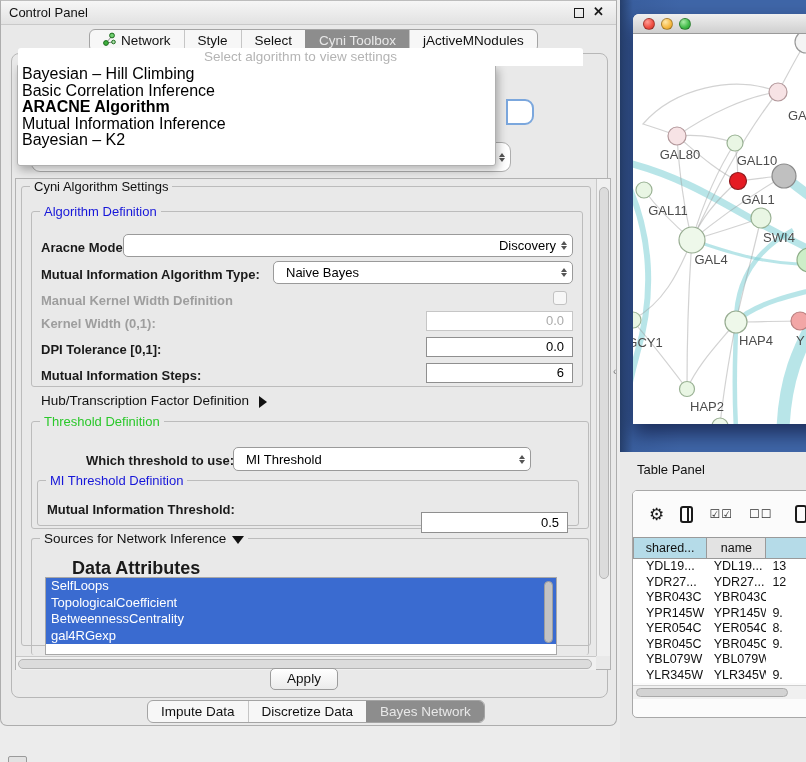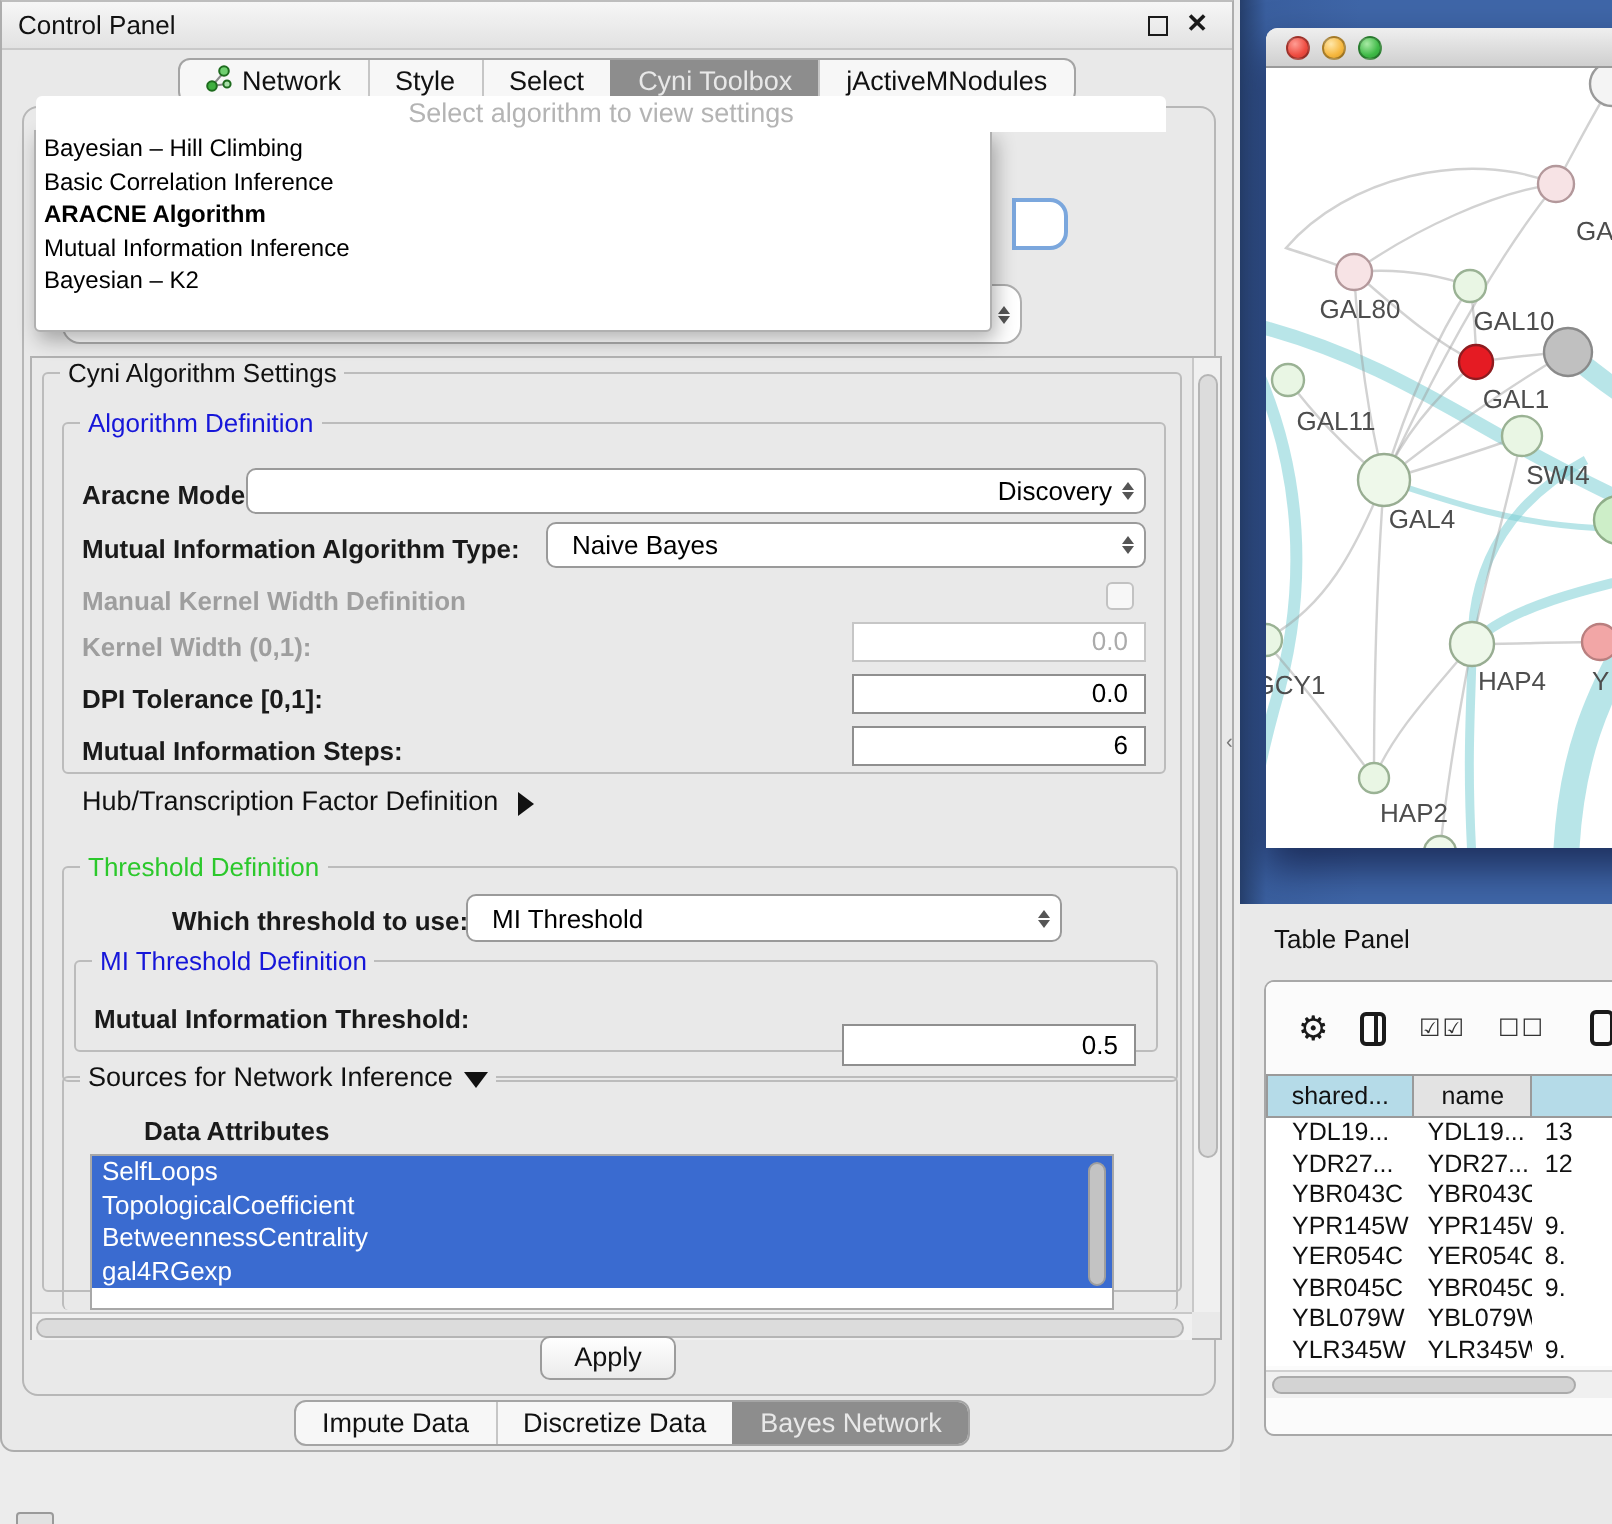--- a/index.html
+++ b/index.html
@@ -29,21 +29,21 @@
   #top-tabs { left:88px; top:28px; }
   #bottom-tabs { left:146px; top:699px; }
 
   
   .prompt-row { left:17px; top:47px; width:565px; height:18px; background:#fff;
     border-radius:3px 3px 0 0; text-align:center; font-size:13.5px; color:#b4b4b4;
     line-height:18px; z-index:41; }
   .popup { left:16px; top:64px; width:479px; height:101px; background:#fff;
     border:1px solid #b0b0b0; border-radius:0 0 3px 3px;
     box-shadow:2px 4px 10px rgba(0,0,0,.3); z-index:40; overflow:hidden; }
-  .pi { font-size:12px; line-height:16.6px; padding-left:4px; color:#000; white-space:nowrap; }
+  .pi { font-size:16px; line-height:16.6px; padding-left:4px; color:#000; white-space:nowrap; }
   .pi.bold { font-weight:bold; }
   .focus-frag { left:505px; top:98px; width:28px; height:26px; background:#fff;
     border:2px solid #7ba7dd; border-radius:0 9px 9px 0; z-index:5; }
   .combo2-frag { left:30px; top:141px; width:480px; height:30px; background:#fff;
     border:1px solid #aeaeae; border-radius:9px; z-index:4; display:flex; align-items:center; }
   .combo2-frag .cval { flex:1; padding-left:12px; font-size:13px; color:#bdbdbd; }
 
   
   .scrollpane { left:14px; top:177px; width:596px; height:492px;
     border:1px solid #b2b2b2; background:#e9e9e9; overflow:hidden; }
@@ -229,38 +229,38 @@
   <div class="abs field dis" style="left:425px;top:310px;width:147px;">0.0</div>
   <div class="abs lbl" style="left:40px;top:341px;">DPI Tolerance [0,1]:</div>
   <div class="abs field" style="left:425px;top:336px;width:147px;">0.0</div>
   <div class="abs lbl" style="left:40px;top:367px;">Mutual Information Steps:</div>
   <div class="abs field" style="left:425px;top:362px;width:147px;">6</div>
 
   <div class="abs plain" style="left:40px;top:392px;">
     <span>Hub/Transcription Factor Definition</span><span class="caret-right"></span>
   </div>
 
-  <div class="abs grp" style="left:30px;top:432px;width:558px;height:108px;text-align:center;">
+  <div class="abs grp" style="left:30px;top:420px;width:558px;height:108px;text-align:center;">
     <span class="gtitle green">Threshold Definition</span>
   </div>
   <div class="abs lbl" style="left:85px;top:452px;">Which threshold to use:</div>
   <div class="abs combo" style="left:232px;top:446px;width:298px;height:24px;">
     <span class="cval">MI Threshold</span>
     <span class="spin"></span>
   </div>
   <div class="abs grp" style="left:36px;top:479px;width:542px;height:46px;">
     <span class="gtitle blue">MI Threshold Definition</span>
   </div>
   <div class="abs lbl" style="left:46px;top:501px;text-align:right;">Mutual Information Threshold:</div>
   <div class="abs field" style="left:420px;top:496px;width:147px;line-height:19px;margin-top:15px;">0.5</div>
 
   <div class="abs grp" style="left:30px;top:537px;width:558px;height:117px;border-bottom:none;">
     <span class="gtitle" style="font-size:13.5px;"><span>Sources for Network Inference</span><span class="caret-down"></span></span>
   </div>
-  <div class="abs lbl" style="left:38px;top:557px;font-size:13px;padding-left:33px;">Data Attributes</div>
+  <div class="abs lbl" style="left:38px;top:557px;font-size:18px;padding-left:33px;">Data Attributes</div>
   <div class="abs attr-list" style="left:44px;top:576px;width:512px;height:78px;" id="attr-list">
       <div class="attr-item">SelfLoops</div>
       <div class="attr-item">TopologicalCoefficient</div>
       <div class="attr-item">BetweennessCentrality</div>
       <div class="attr-item">gal4RGexp</div>
     </div>
   <div class="abs list-scroll-thumb" style="left:588px;top:580px;left:543px;"></div>
 
   <div class="abs apply-btn">Apply</div>
 

